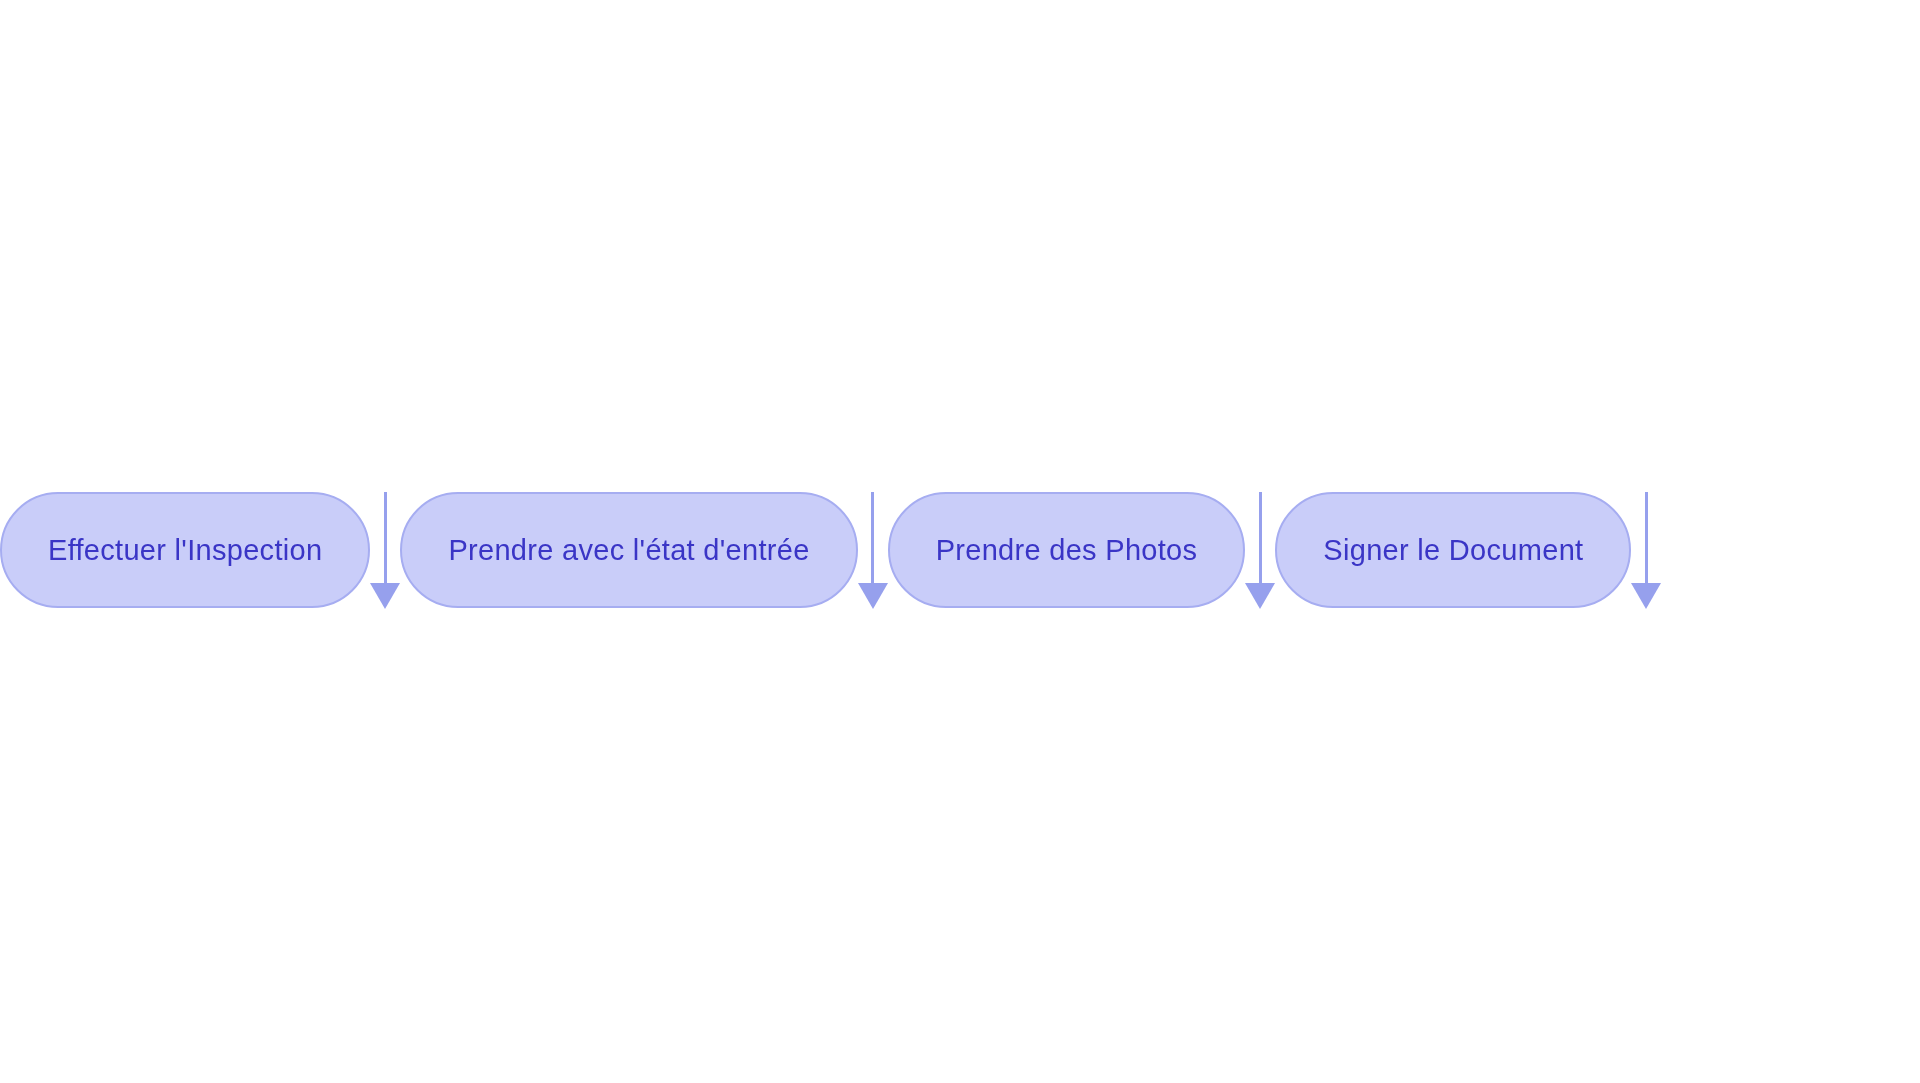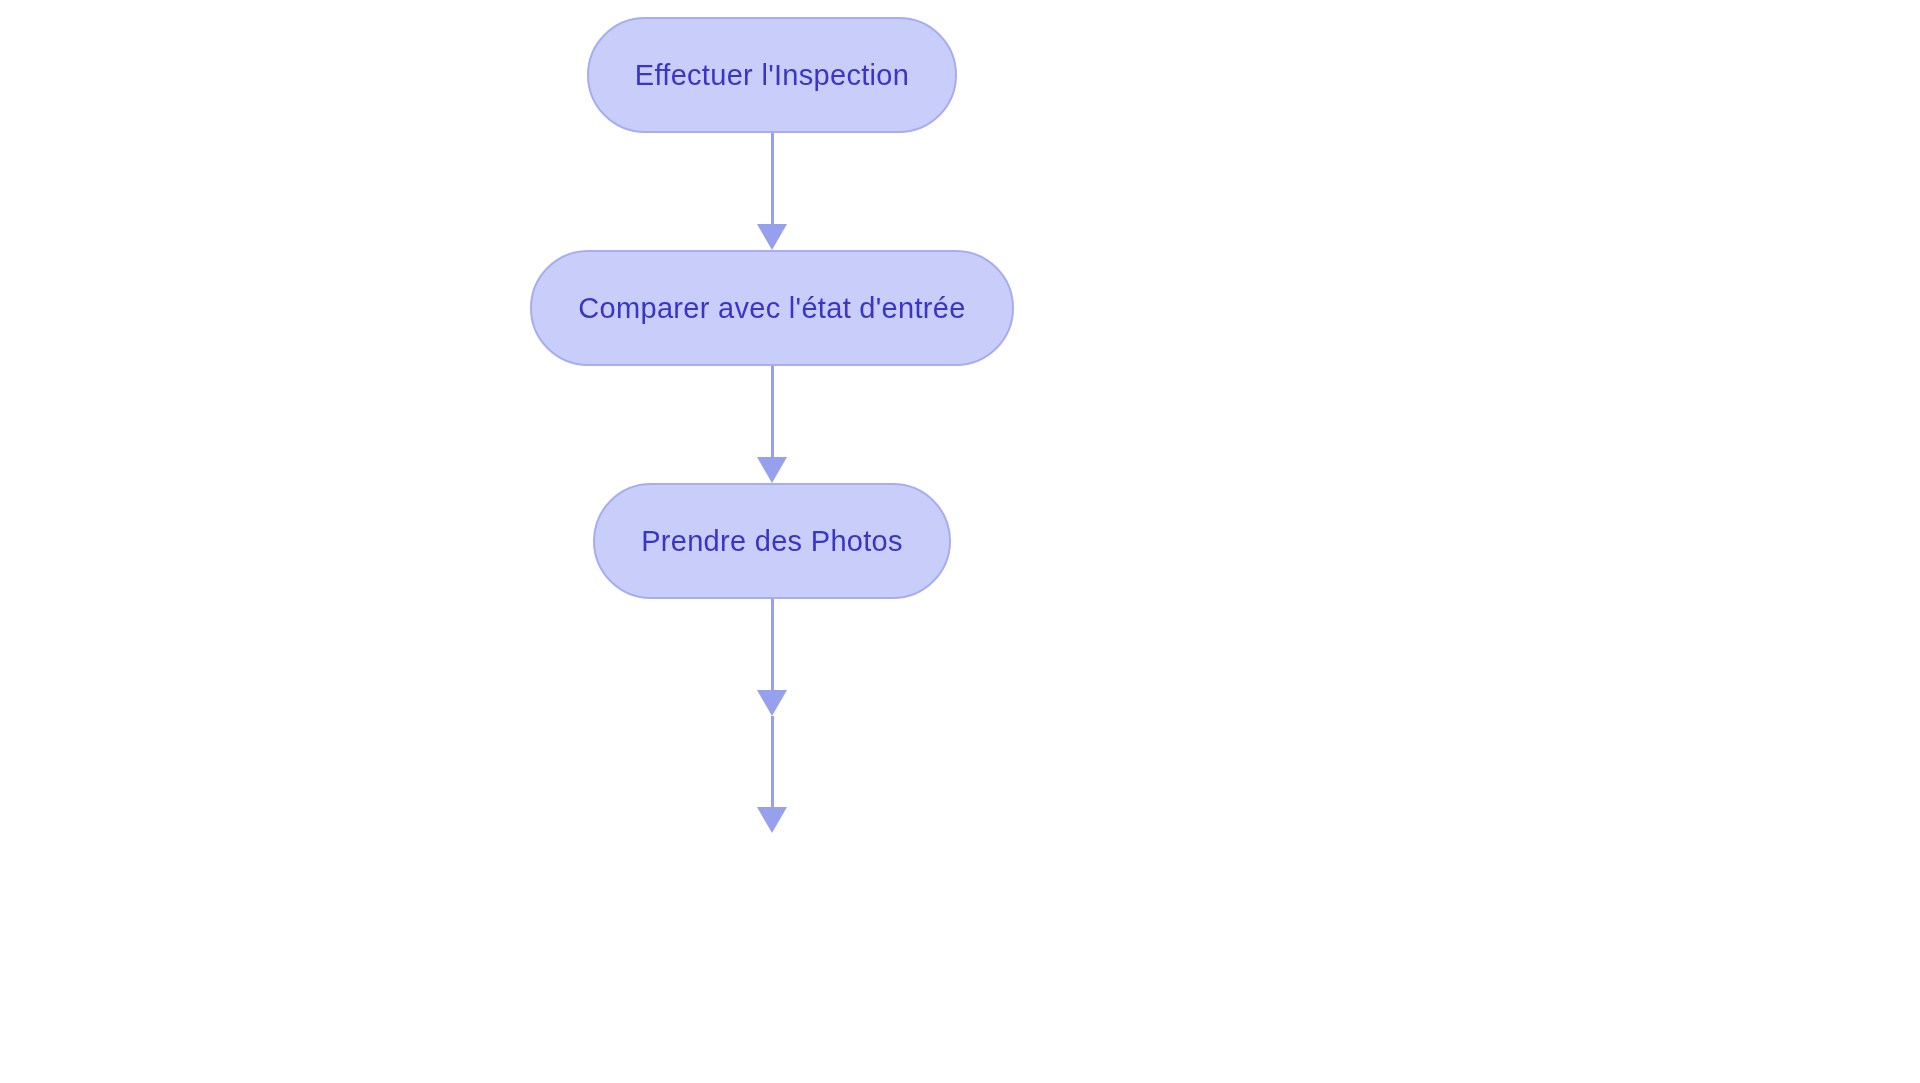--- a/index.html
+++ b/index.html
@@ -13,21 +13,21 @@
     font-family: "Liberation Sans", sans-serif;
     overflow: hidden;
   }
   .canvas {
     position: relative;
     width: 1544px;
     height: 1083px;
     box-sizing: border-box;
     padding-top: 17px;
     display: flex;
-    flex-direction: column;
+    flex-direction: row;
     align-items: center;
     background: var(--background, #ffffff);
   }
   .flow-node {
     height: 116px;
     box-sizing: border-box;
     padding: 0 46px;
     border-radius: 58px;
     background: var(--node-fill, #c9cdf9);
     border: 2px solid var(--node-border, #a6adf1);
@@ -65,34 +65,35 @@
 
 <div class="canvas">
 
   <div class="flow-node">Effectuer l'Inspection</div>
 
   <div class="connector">
     <div class="line"></div>
     <div class="head"></div>
   </div>
 
-  <div class="flow-node">Comparer avec l'état d'entrée</div>
+  <div class="flow-node">Prendre avec l'état d'entrée</div>
 
   <div class="connector">
     <div class="line"></div>
     <div class="head"></div>
   </div>
 
   <div class="flow-node">Prendre des Photos</div>
 
   <div class="connector">
     <div class="line"></div>
     <div class="head"></div>
   </div>
 
+  <div class="flow-node">Signer le Document</div>
 
   <div class="connector">
     <div class="line"></div>
     <div class="head"></div>
   </div>
 
 
 </div>
 
 </body></html>

